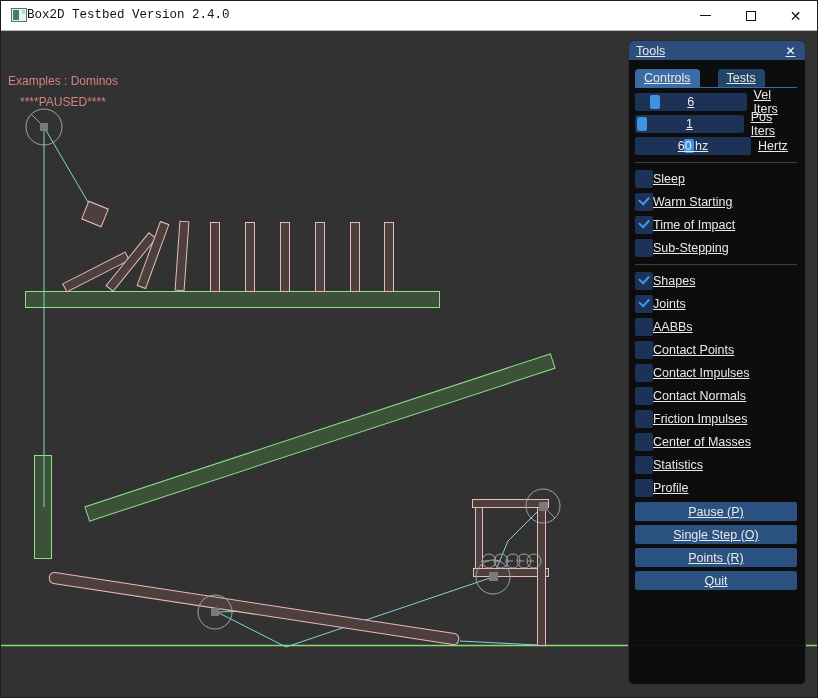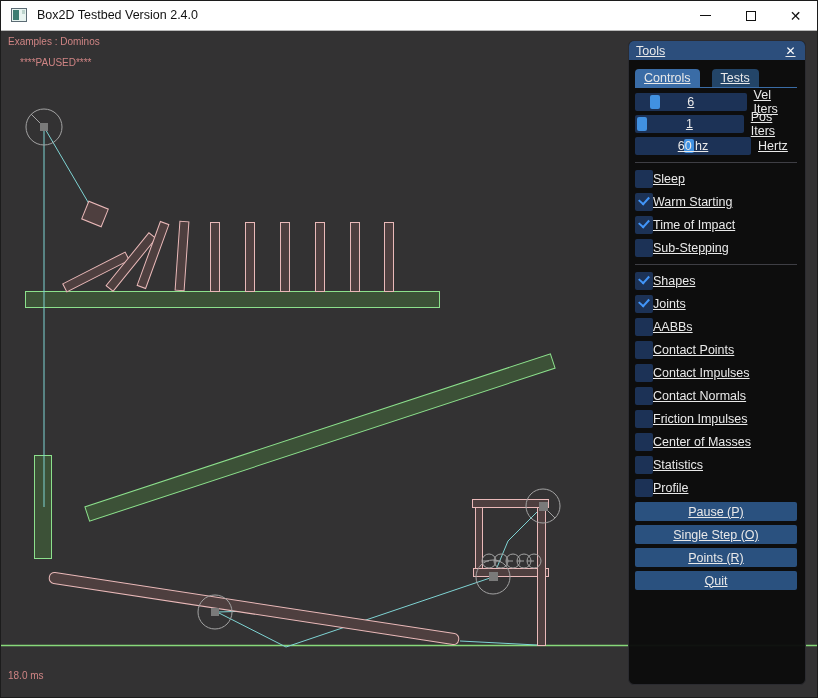--- a/index.html
+++ b/index.html
@@ -12,31 +12,31 @@
   .titlebar{
     position:absolute;left:0;top:0;width:818px;height:31px;
     background:var(--titlebar-bg,#fff);
     border-bottom:1px solid #b9b9b9;box-sizing:border-box;
     display:flex;align-items:center;
   }
   .app-icon{width:16px;height:14px;margin-left:11px;position:relative;
     border:1px solid #5b6b74;background:#e8f4f0;box-sizing:border-box;}
   .app-icon::before{content:"";position:absolute;left:1px;top:1px;width:6px;height:10px;background:#3d7d72;}
   .app-icon::after{content:"";position:absolute;right:1px;top:1px;width:3px;height:4px;background:#bcd4cc;}
-  .titlebar .title{font-size:12.5px;color:#111;margin-left:10px;}
+  .titlebar .title{font-size:12.5px;color:#111;font-family:Liberation Mono, monospace;}
   .win-btns{position:absolute;right:0;top:0;height:31px;display:flex;}
   .win-btn{width:45px;height:31px;display:flex;align-items:center;justify-content:center;
     font-size:13px;color:#111;cursor:default;}
   .glyph-min{width:11px;height:0;border-top:1px solid #111;display:block;}
   .glyph-max{width:10px;height:10px;border:1px solid #111;display:block;box-sizing:border-box;}
   .glyph-close{font-size:14px;line-height:1;font-family:"DejaVu Sans",sans-serif;}
   .frame-edge{position:absolute;left:0;top:0;width:818px;height:698px;
     box-sizing:border-box;border:1px solid #1c1c1c;pointer-events:none;z-index:50;}
   
-  .hud{position:absolute;font-size:10px;color:var(--hud-text,#ce8484);z-index:5;}
+  .hud{position:absolute;font-size:12px;color:var(--hud-text,#ce8484);z-index:5;margin-top:38px;}
   #hud-example{left:8px;top:36px;}
   #hud-paused{left:20px;top:57px;}
   #hud-ms{left:8px;top:670px;}
   svg.scene{position:absolute;left:0;top:0;z-index:1;}
   .static-shape{fill:var(--static-fill,#3c5137);stroke:var(--static-stroke,#8ce08c);stroke-width:1;}
   .dyn-shape{fill:var(--dyn-fill,#4e3f3f);stroke:var(--dyn-stroke,#eab9b9);stroke-width:1;}
   .joint-line{stroke:var(--joint-teal,#7fd4d4);stroke-width:1;fill:none;}
   .gcircle{fill:none;stroke:var(--circle-gray,#a3a3a3);stroke-width:1;}
   .gline{stroke:var(--circle-gray,#a3a3a3);stroke-width:1;}
   .anchor{fill:var(--anchor-gray,#7a7a7a);}
@@ -49,21 +49,21 @@
     color:#e9e9e9;font-size:12.5px;text-decoration:underline;
   }
   .tools-titlebar{
     height:19px;background:var(--panel-title-bg,#2c4e7c);
     border-radius:5px 5px 0 0;display:flex;align-items:center;
     padding:0 7px;justify-content:space-between;
   }
   .tools-close{width:15px;height:15px;display:flex;align-items:center;justify-content:center;
     font-size:12px;color:#fff;border-radius:3px;}
   .tools-body{padding:9px 8px 0 6px;}
-  .tabbar{display:flex;gap:12px;border-bottom:1px solid var(--tab-active,#3a6ca6);}
+  .tabbar{display:flex;gap:18px;border-bottom:1px solid var(--tab-active,#3a6ca6);}
   .tab{height:18px;padding:0 9px;display:flex;align-items:center;border-radius:4px 4px 0 0;}
   .tab.active{background:var(--tab-active,#3a6ca6);}
   .tab.inactive{background:var(--tab-inactive,#234568);}
   .sliders{margin-top:5px;}
   .slider-row{display:flex;align-items:center;height:18px;margin-bottom:4px;}
   .slider-track{width:116px;height:18px;background:var(--frame-bg,#1c3256);position:relative;
     display:flex;align-items:center;justify-content:center;border-radius:2px;}
   .slider-grab{position:absolute;top:2px;width:10px;height:14px;background:var(--grab-blue,#4191e1);
     border-radius:2px;}
   .slider-val{position:relative;z-index:2;}

